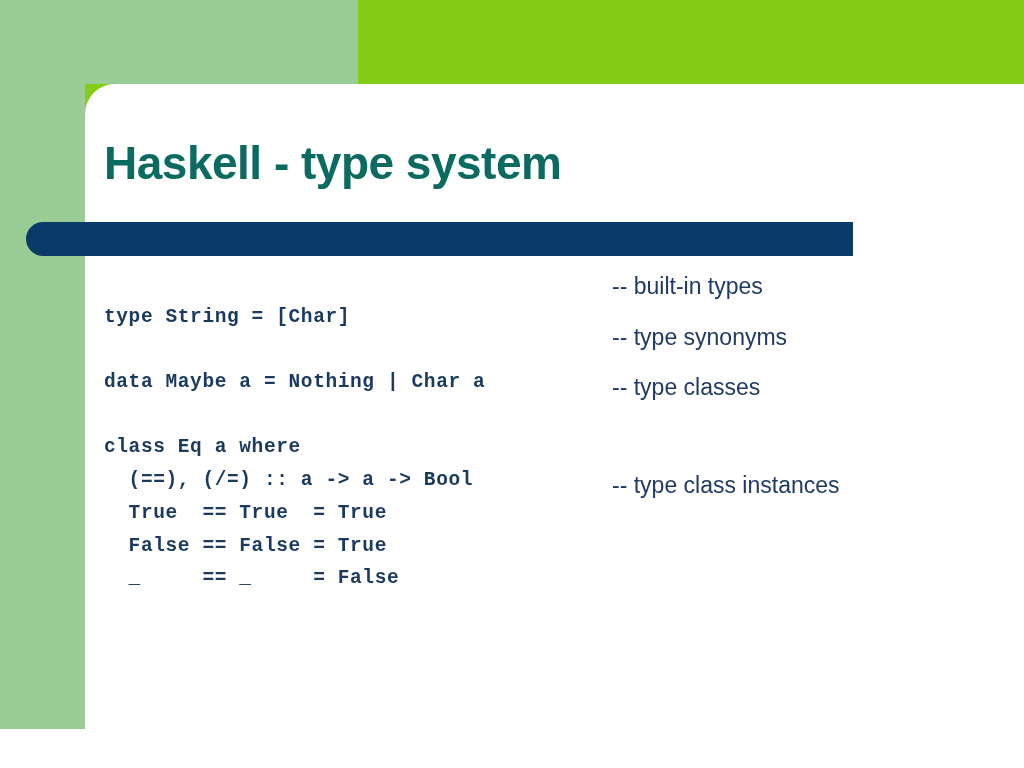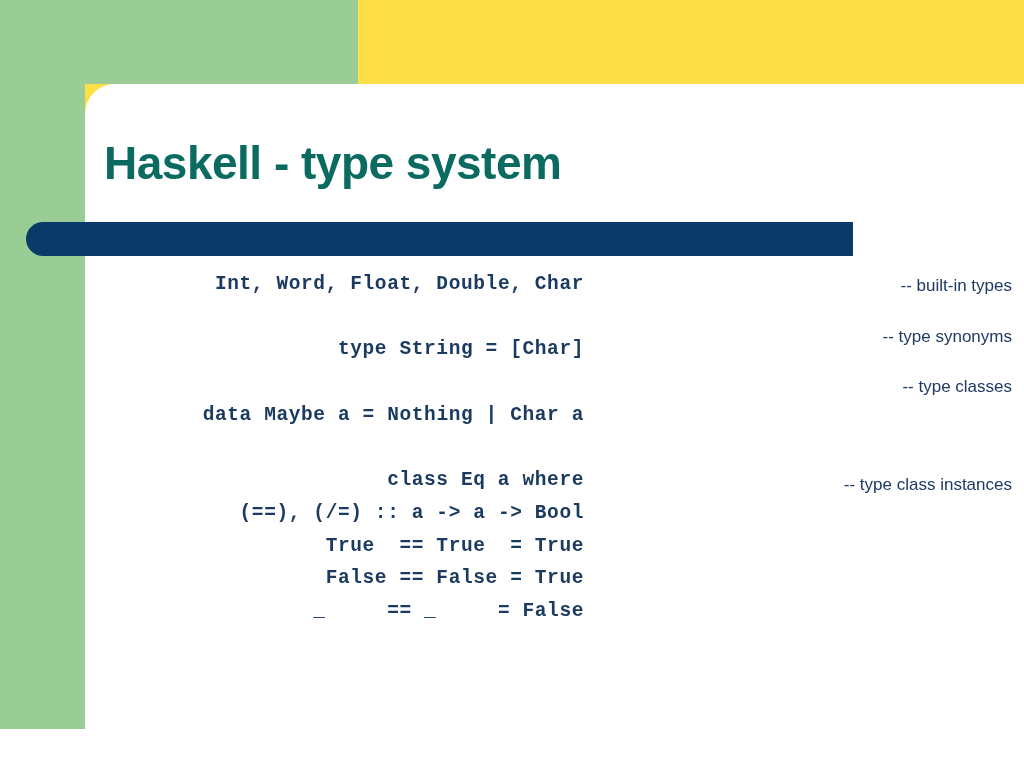--- a/index.html
+++ b/index.html
@@ -7,23 +7,22 @@
     padding: 0;
     background: #ffffff;
   }
   body {
     font-family: "Liberation Sans", sans-serif;
   }
   .slide {
     position: relative;
     width: 1024px;
     height: 729px;
-    background: #fde047;
+    background: #84cc16;
     overflow: hidden;
-    text-align: right;
   }
 
   
   .green-strip {
     position: absolute;
     left: 0;
     top: 0;
     width: 85px;
     height: 768px;
     background: #9acd95;
@@ -92,45 +91,44 @@
 
   
   .comment-col {
     position: absolute;
     left: 612px;
     top: 270px;
     width: 400px;
   }
   .comment-line {
     font-family: "Liberation Sans", sans-serif;
-    font-size: 17px;
+    font-size: 23px;
     font-weight: normal;
     color: #1f3a63;
     white-space: pre;
     height: 32.7px;
     line-height: 32.7px;
   }
   .comment-line.gap-1 { margin-top: 18px; }
-  .comment-line.gap-2 { margin-top: 65.4px; margin-left: 21px; }
+  .comment-line.gap-2 { margin-top: 65.4px; }
 </style>
 </head>
 <body>
 
 <div class="slide">
 
   <div class="green-strip"></div>
   <div class="green-block"></div>
   <div class="white-panel"></div>
 
   <div class="slide-title">Haskell - type system</div>
 
   <div class="title-rule"></div>
 
   <div class="code-col">
-    <div class="code-line">Int, Word, Float, Double, Char</div>
     <div class="code-line gap">type String = [Char]</div>
     <div class="code-line gap">data Maybe a = Nothing | Char a</div>
     <div class="code-line gap">class Eq a where</div>
     <div class="code-line">  (==), (/=) :: a -&gt; a -&gt; Bool</div>
     <div class="code-line">  True  == True  = True</div>
     <div class="code-line">  False == False = True</div>
     <div class="code-line">  _     == _     = False</div>
   </div>
 
   <div class="comment-col">

